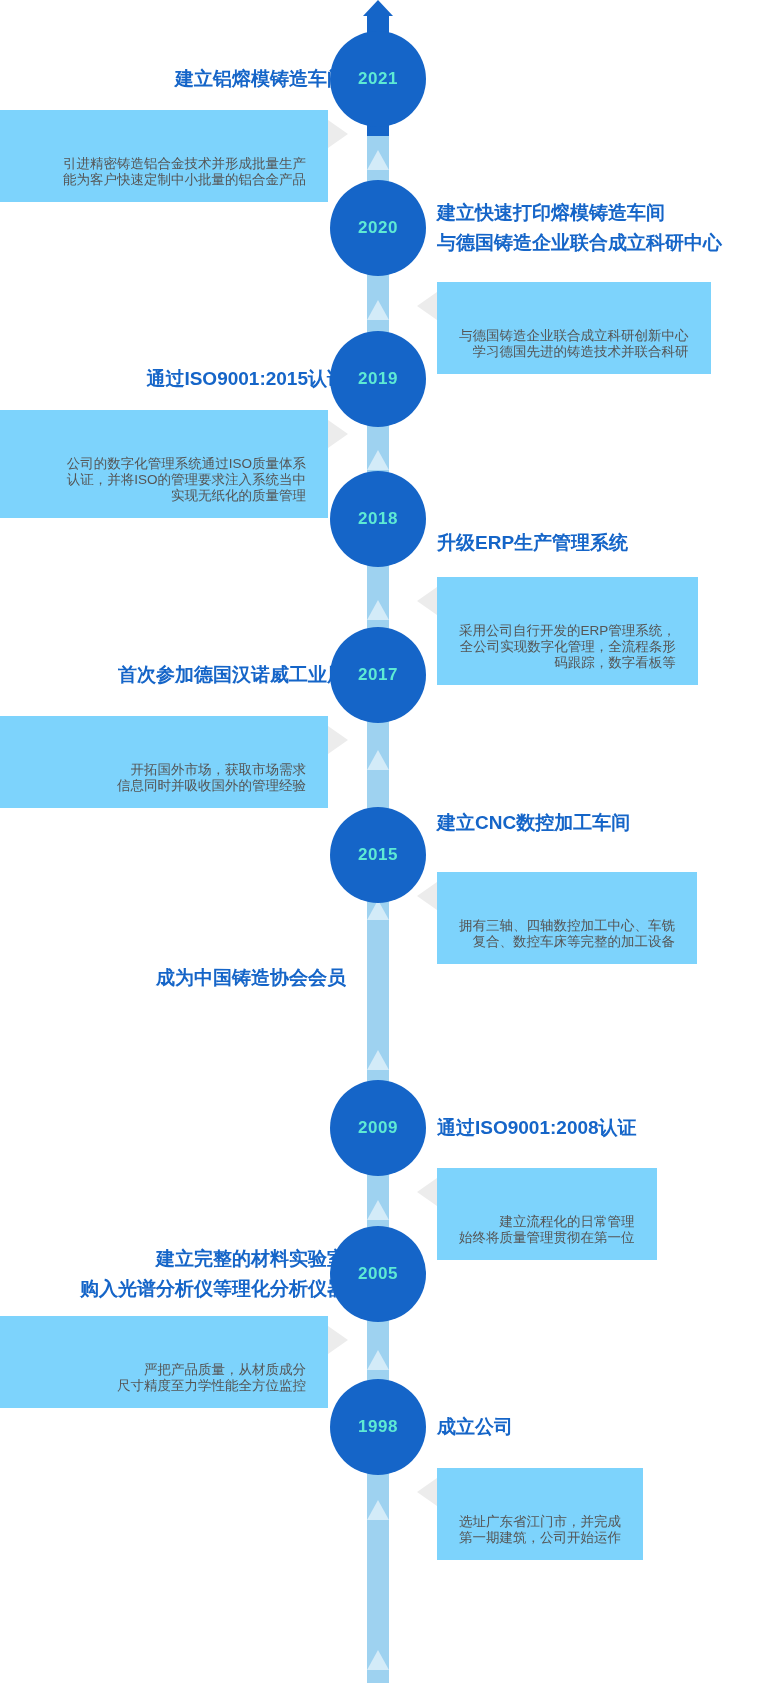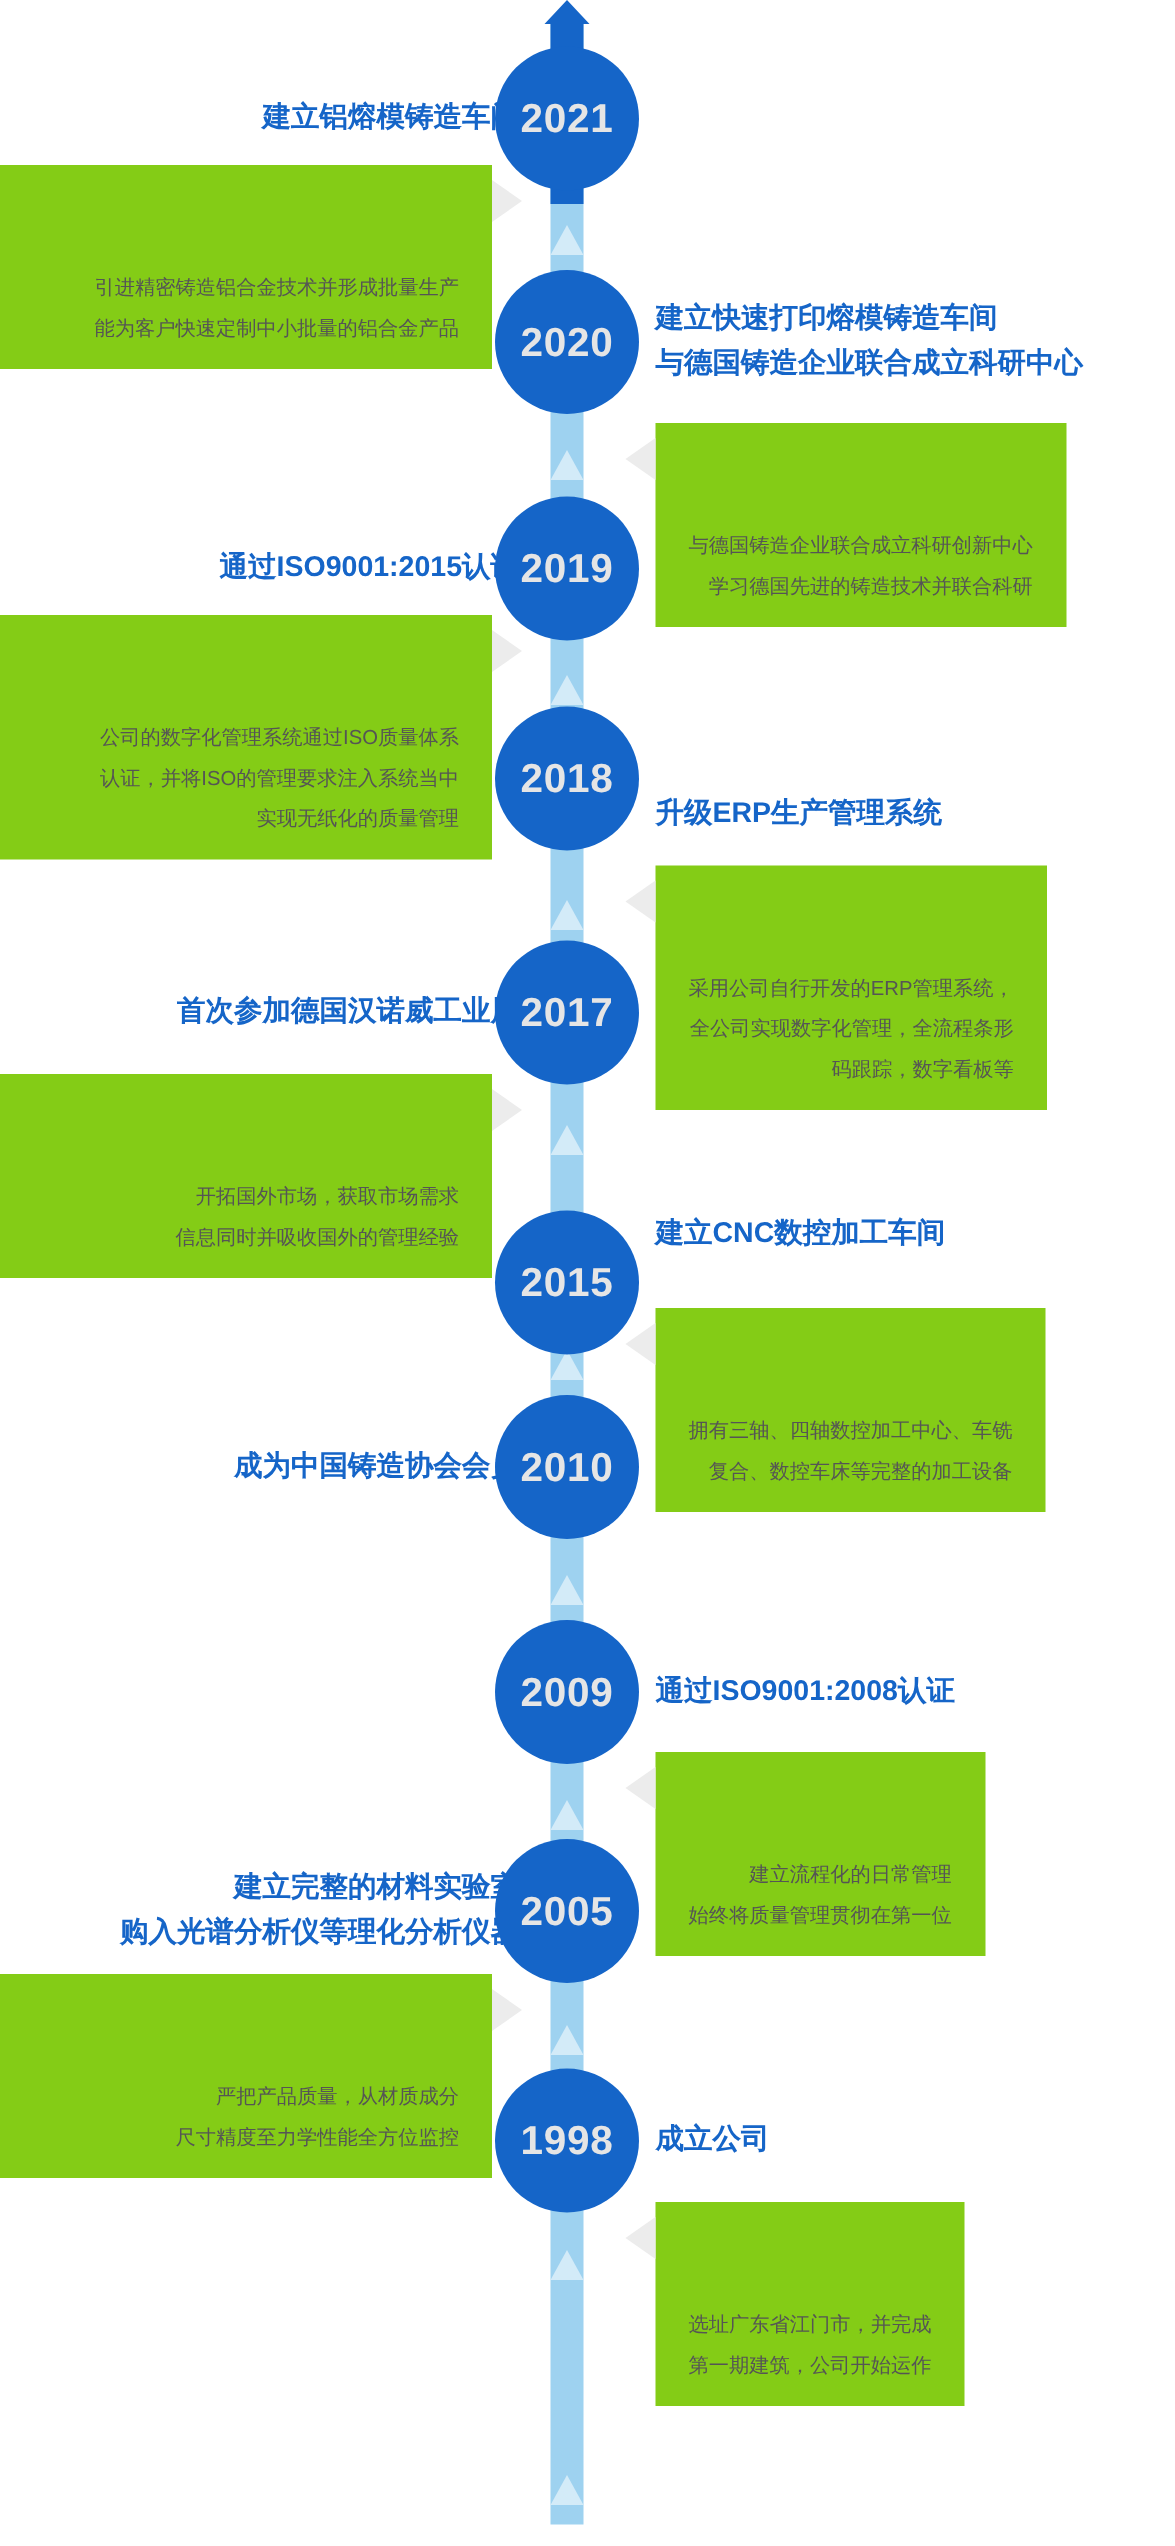--- a/index.html
+++ b/index.html
@@ -73,22 +73,22 @@
   }
 
   
   .node {
     position: absolute;
     left: 330px;
     width: 96px;
     height: 96px;
     border-radius: 50%;
     background: #1565c8;
-    color: #e5e5e5;
-    font-size: 27px;
+    color: #5eead4;
+    font-size: 17px;
     font-weight: bold;
     letter-spacing: .5px;
     display: flex;
     align-items: center;
     justify-content: center;
     box-shadow: 0 0 0 0 rgba(0,0,0,0);
     z-index: 5;
   }
 
   
@@ -100,24 +100,24 @@
     line-height: 30px;
     white-space: pre-line;
     z-index: 4;
   }
   .headline.right-side { left: 437px; text-align: left; }
   .headline.left-side  { right: 437px; text-align: right; }
 
   
   .desc {
     position: absolute;
-    background: #84cc16;
+    background: #7dd3fc;
     color: #555555;
     font-size: 13.5px;
-    line-height: 27px;
+    line-height: 16px;
     padding: 14px 22px;
     white-space: pre-line;
     z-index: 3;
   }
   .desc.right-side { left: 437px; text-align: right; }
   .desc.left-side  { left: 0;    text-align: right; width: 328px; }
 
   .desc .notch {
     position: absolute;
     top: 10px;
@@ -203,21 +203,20 @@
   </div>
 
   <div class="node" style="top:807px">2015</div>
   <div class="headline right-side" style="top:808px">建立CNC数控加工车间</div>
   <div class="desc right-side" style="top:872px">
     <span class="notch"></span>
     <span>拥有三轴、四轴数控加工中心、车铣
 复合、数控车床等完整的加工设备</span>
   </div>
 
-  <div class="node" style="top:930px">2010</div>
   <div class="headline left-side" style="top:963px">成为中国铸造协会会员</div>
 
   <div class="node" style="top:1080px">2009</div>
   <div class="headline right-side" style="top:1113px">通过ISO9001:2008认证</div>
   <div class="desc right-side" style="top:1168px">
     <span class="notch"></span>
     <span>建立流程化的日常管理
 始终将质量管理贯彻在第一位</span>
   </div>
 

